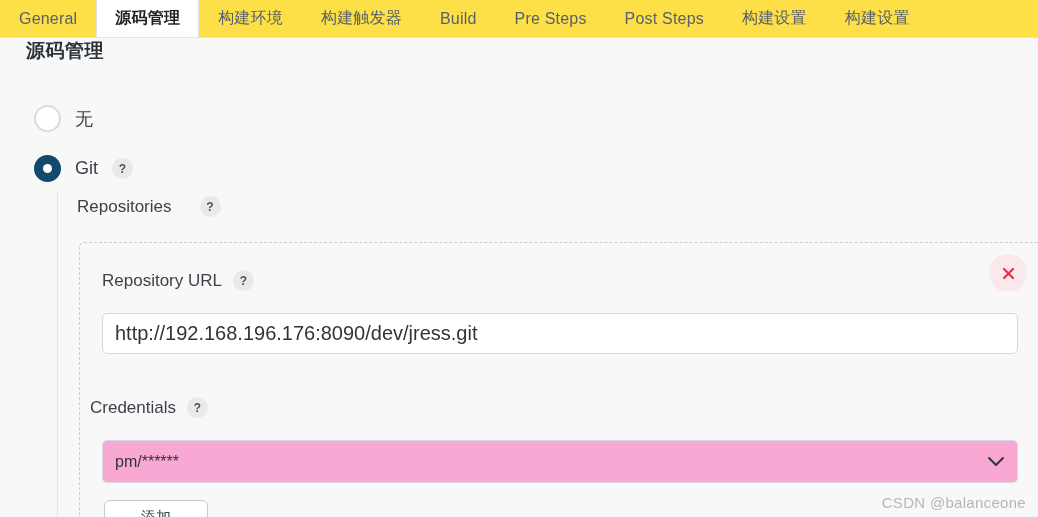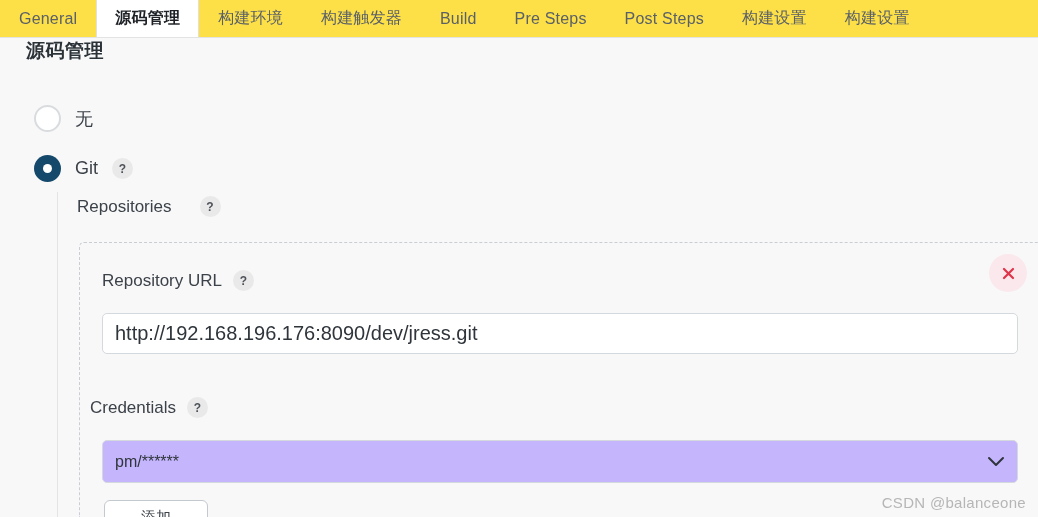--- a/index.html
+++ b/index.html
@@ -211,21 +211,21 @@
   
   .select-wrap {
     position: absolute;
     left: 22px;
     top: 197px;
     width: 916px;
     height: 43px;
     box-sizing: border-box;
     border: 1px solid #d4d9de;
     border-radius: 5px;
-    background: #c4b5fd;
+    background: #f9a8d4;
     display: flex;
     align-items: center;
     padding: 0 12px;
     cursor: pointer;
   }
   .select-value {
     flex: 1 1 auto;
     font-size: 16px;
     color: #2f353b;
   }

